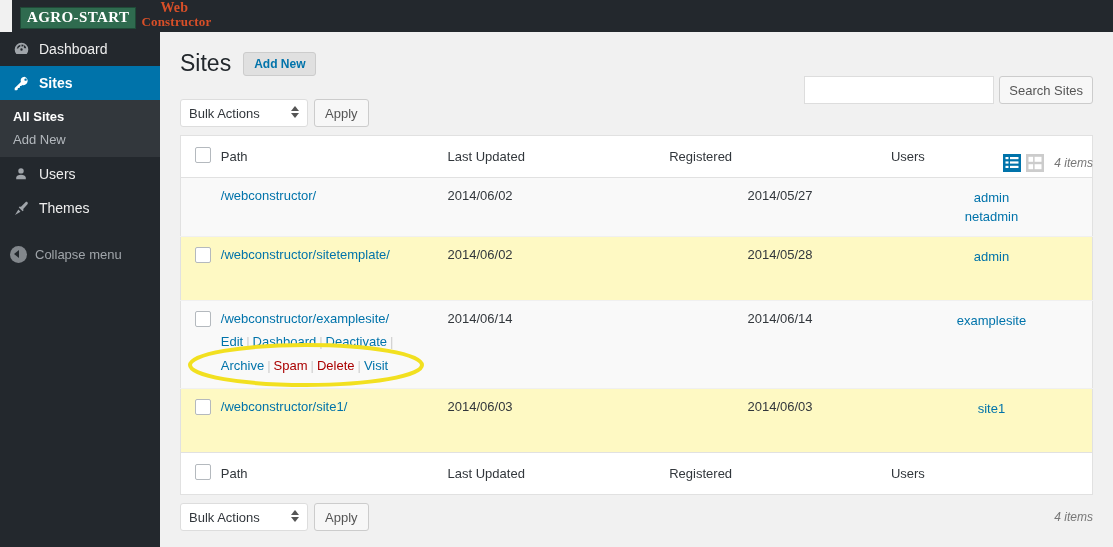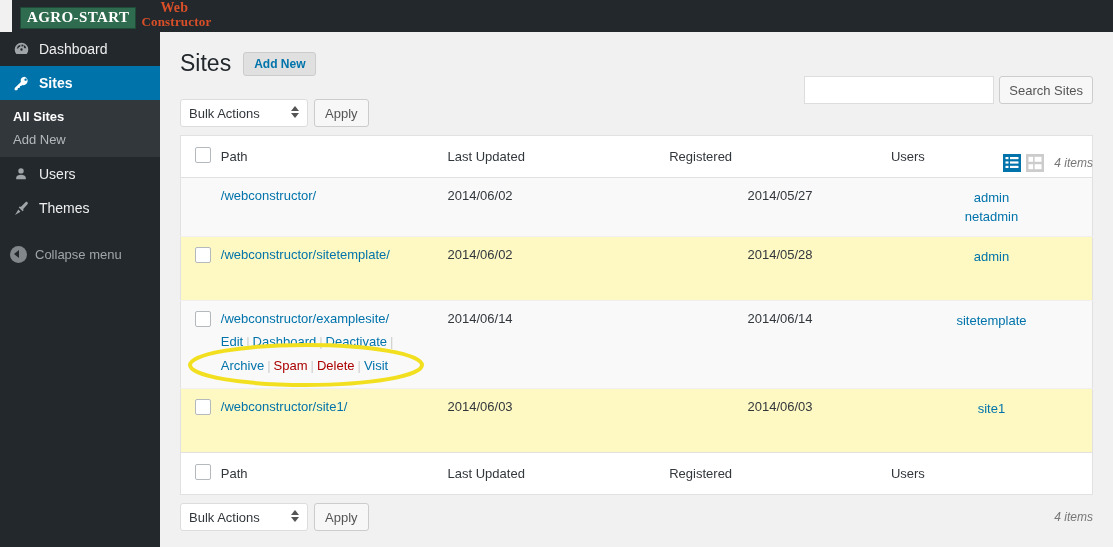--- a/index.html
+++ b/index.html
@@ -336,21 +336,21 @@
           <td class="col-path">
             <a class="lnk">/webconstructor/examplesite/</a>
             <div class="row-actions">
               <a>Edit</a><span class="sep">|</span><a>Dashboard</a><span class="sep">|</span><a>Deactivate</a><span class="sep">|</span>
               <a>Archive</a><span class="sep">|</span><a class="danger">Spam</a><span class="sep">|</span><a class="danger">Delete</a><span class="sep">|</span><a>Visit</a>
             </div>
           </td>
           <td class="col-updated">2014/06/14</td>
           <td class="col-registered">2014/06/14</td>
           <td class="col-users users-cell">
-            <a>sitetemplate</a>
+            <a>examplesite</a>
           </td>
         </tr>
 
         <tr class="row-tall">
           <td class="col-cb">
             <span class="cb"></span>
           </td>
           <td class="col-path">
             <a class="lnk">/webconstructor/site1/</a>
           </td>

